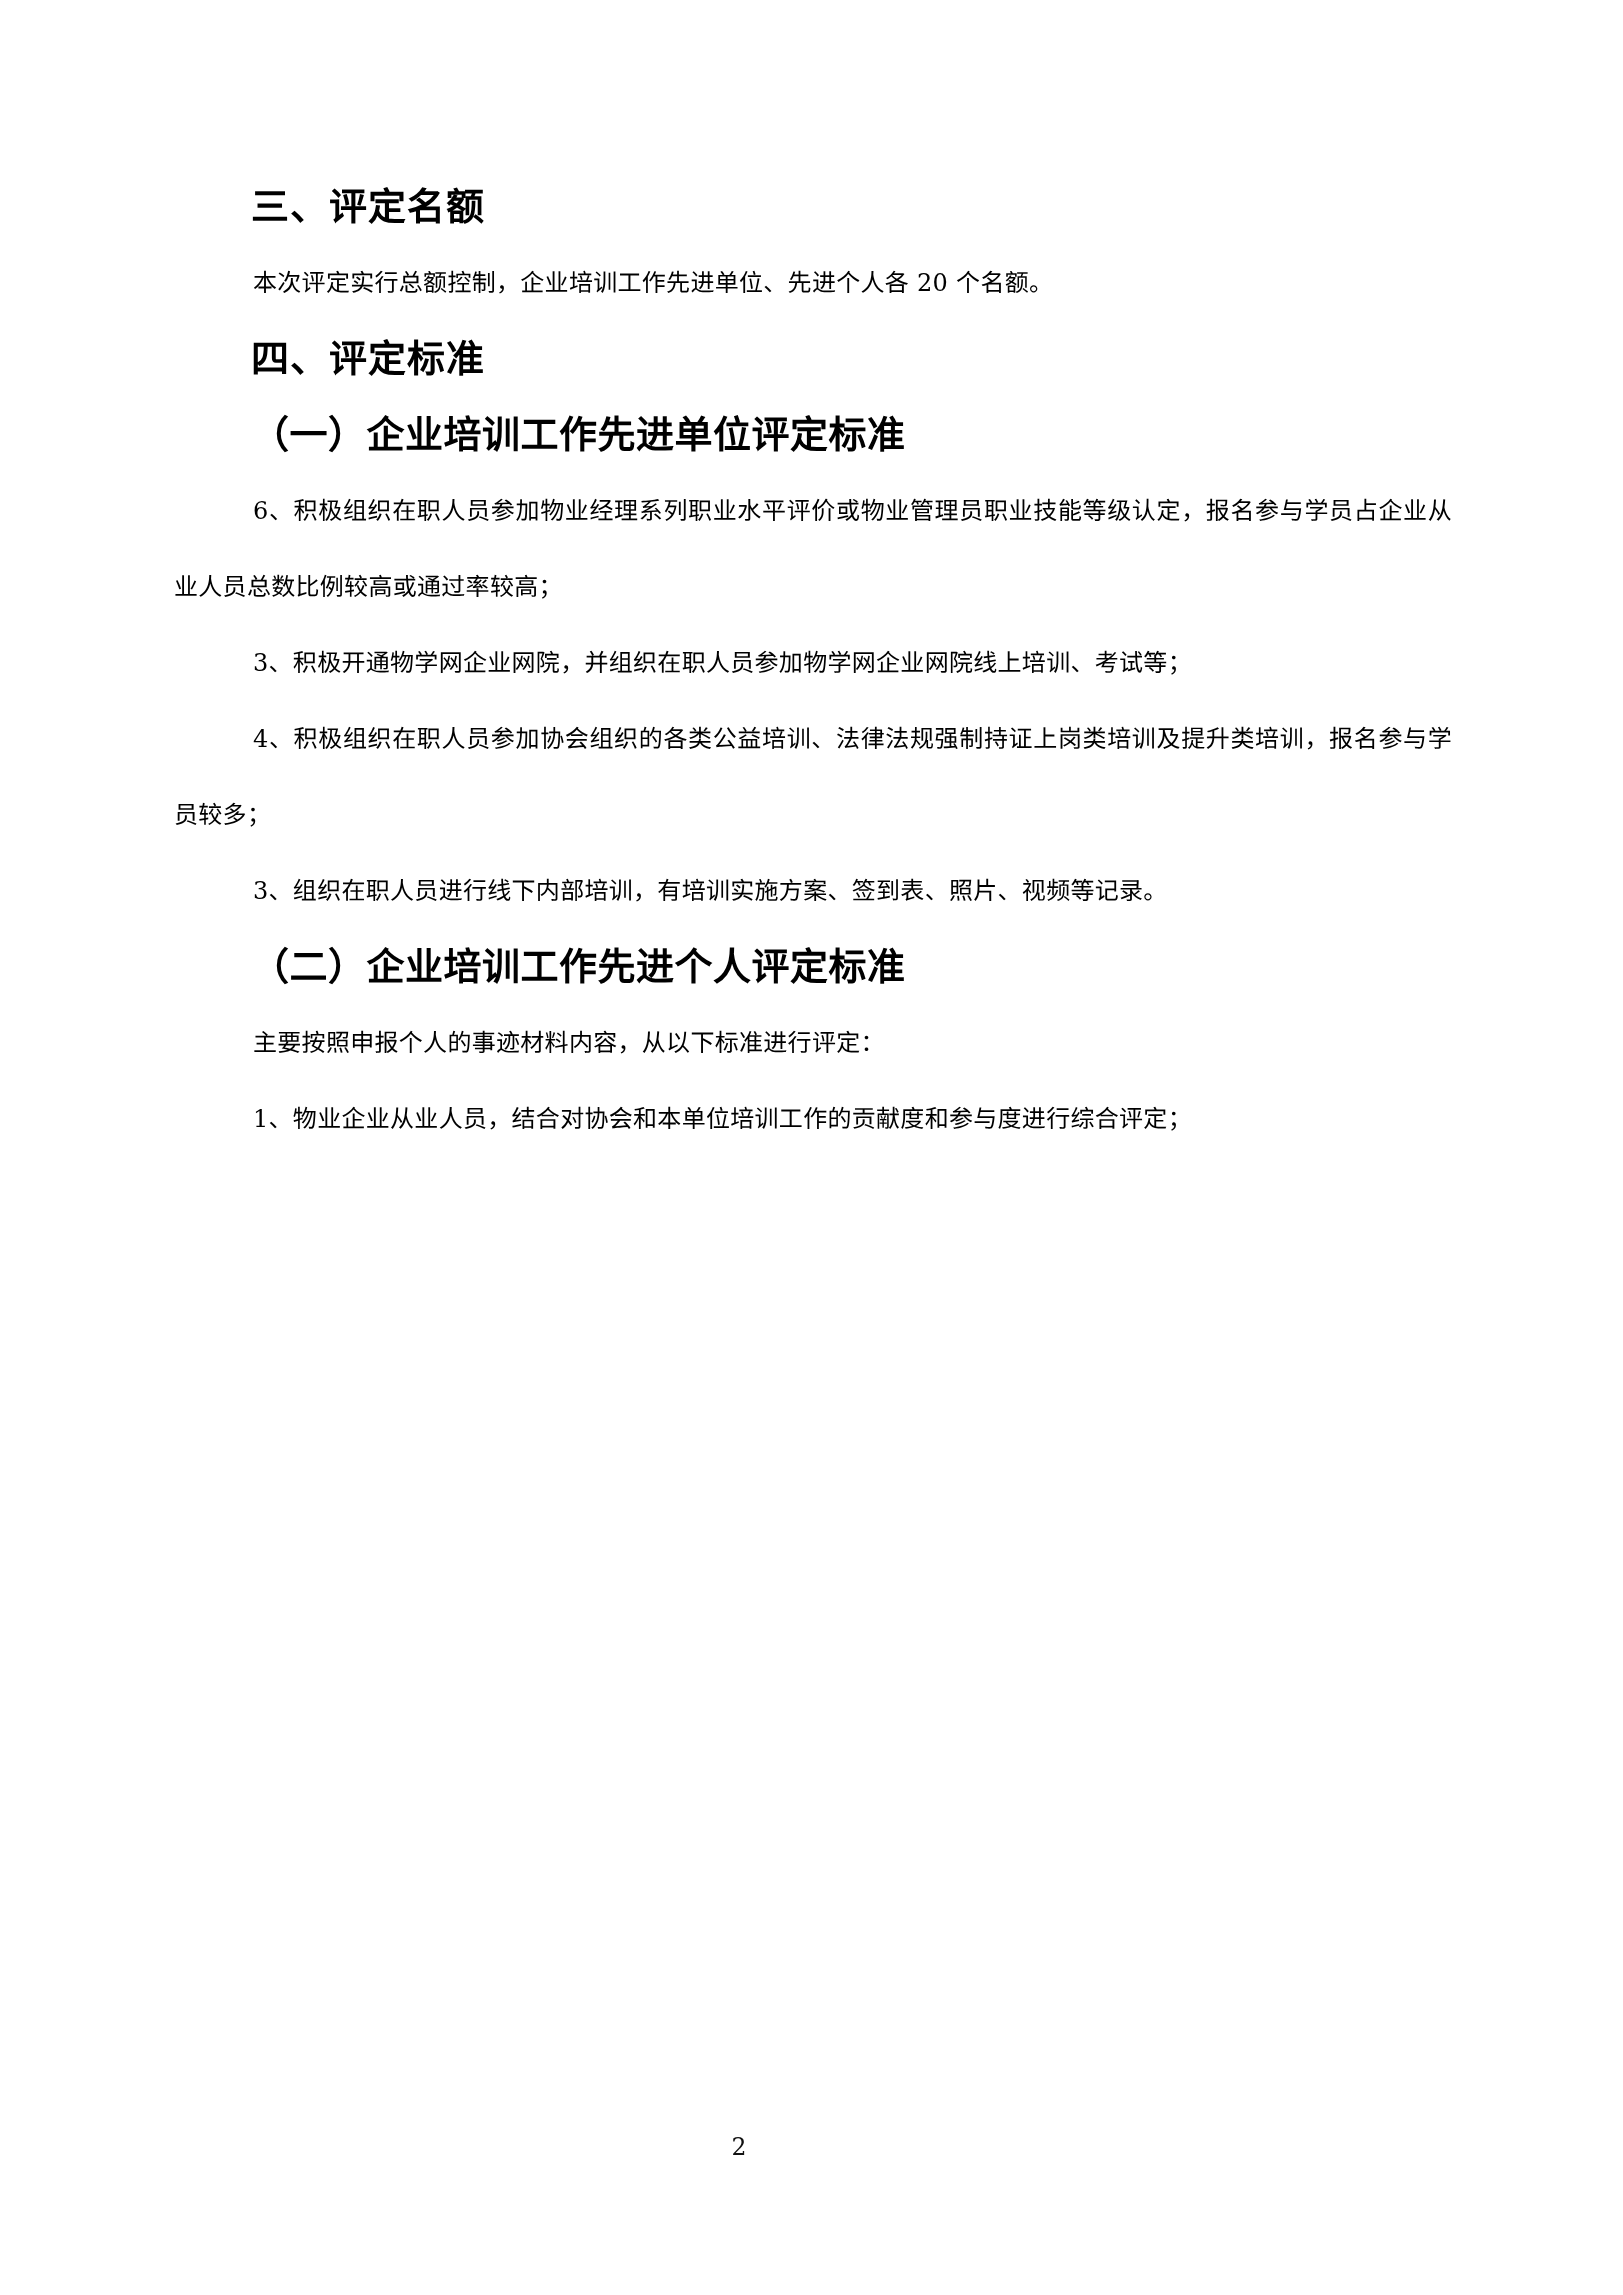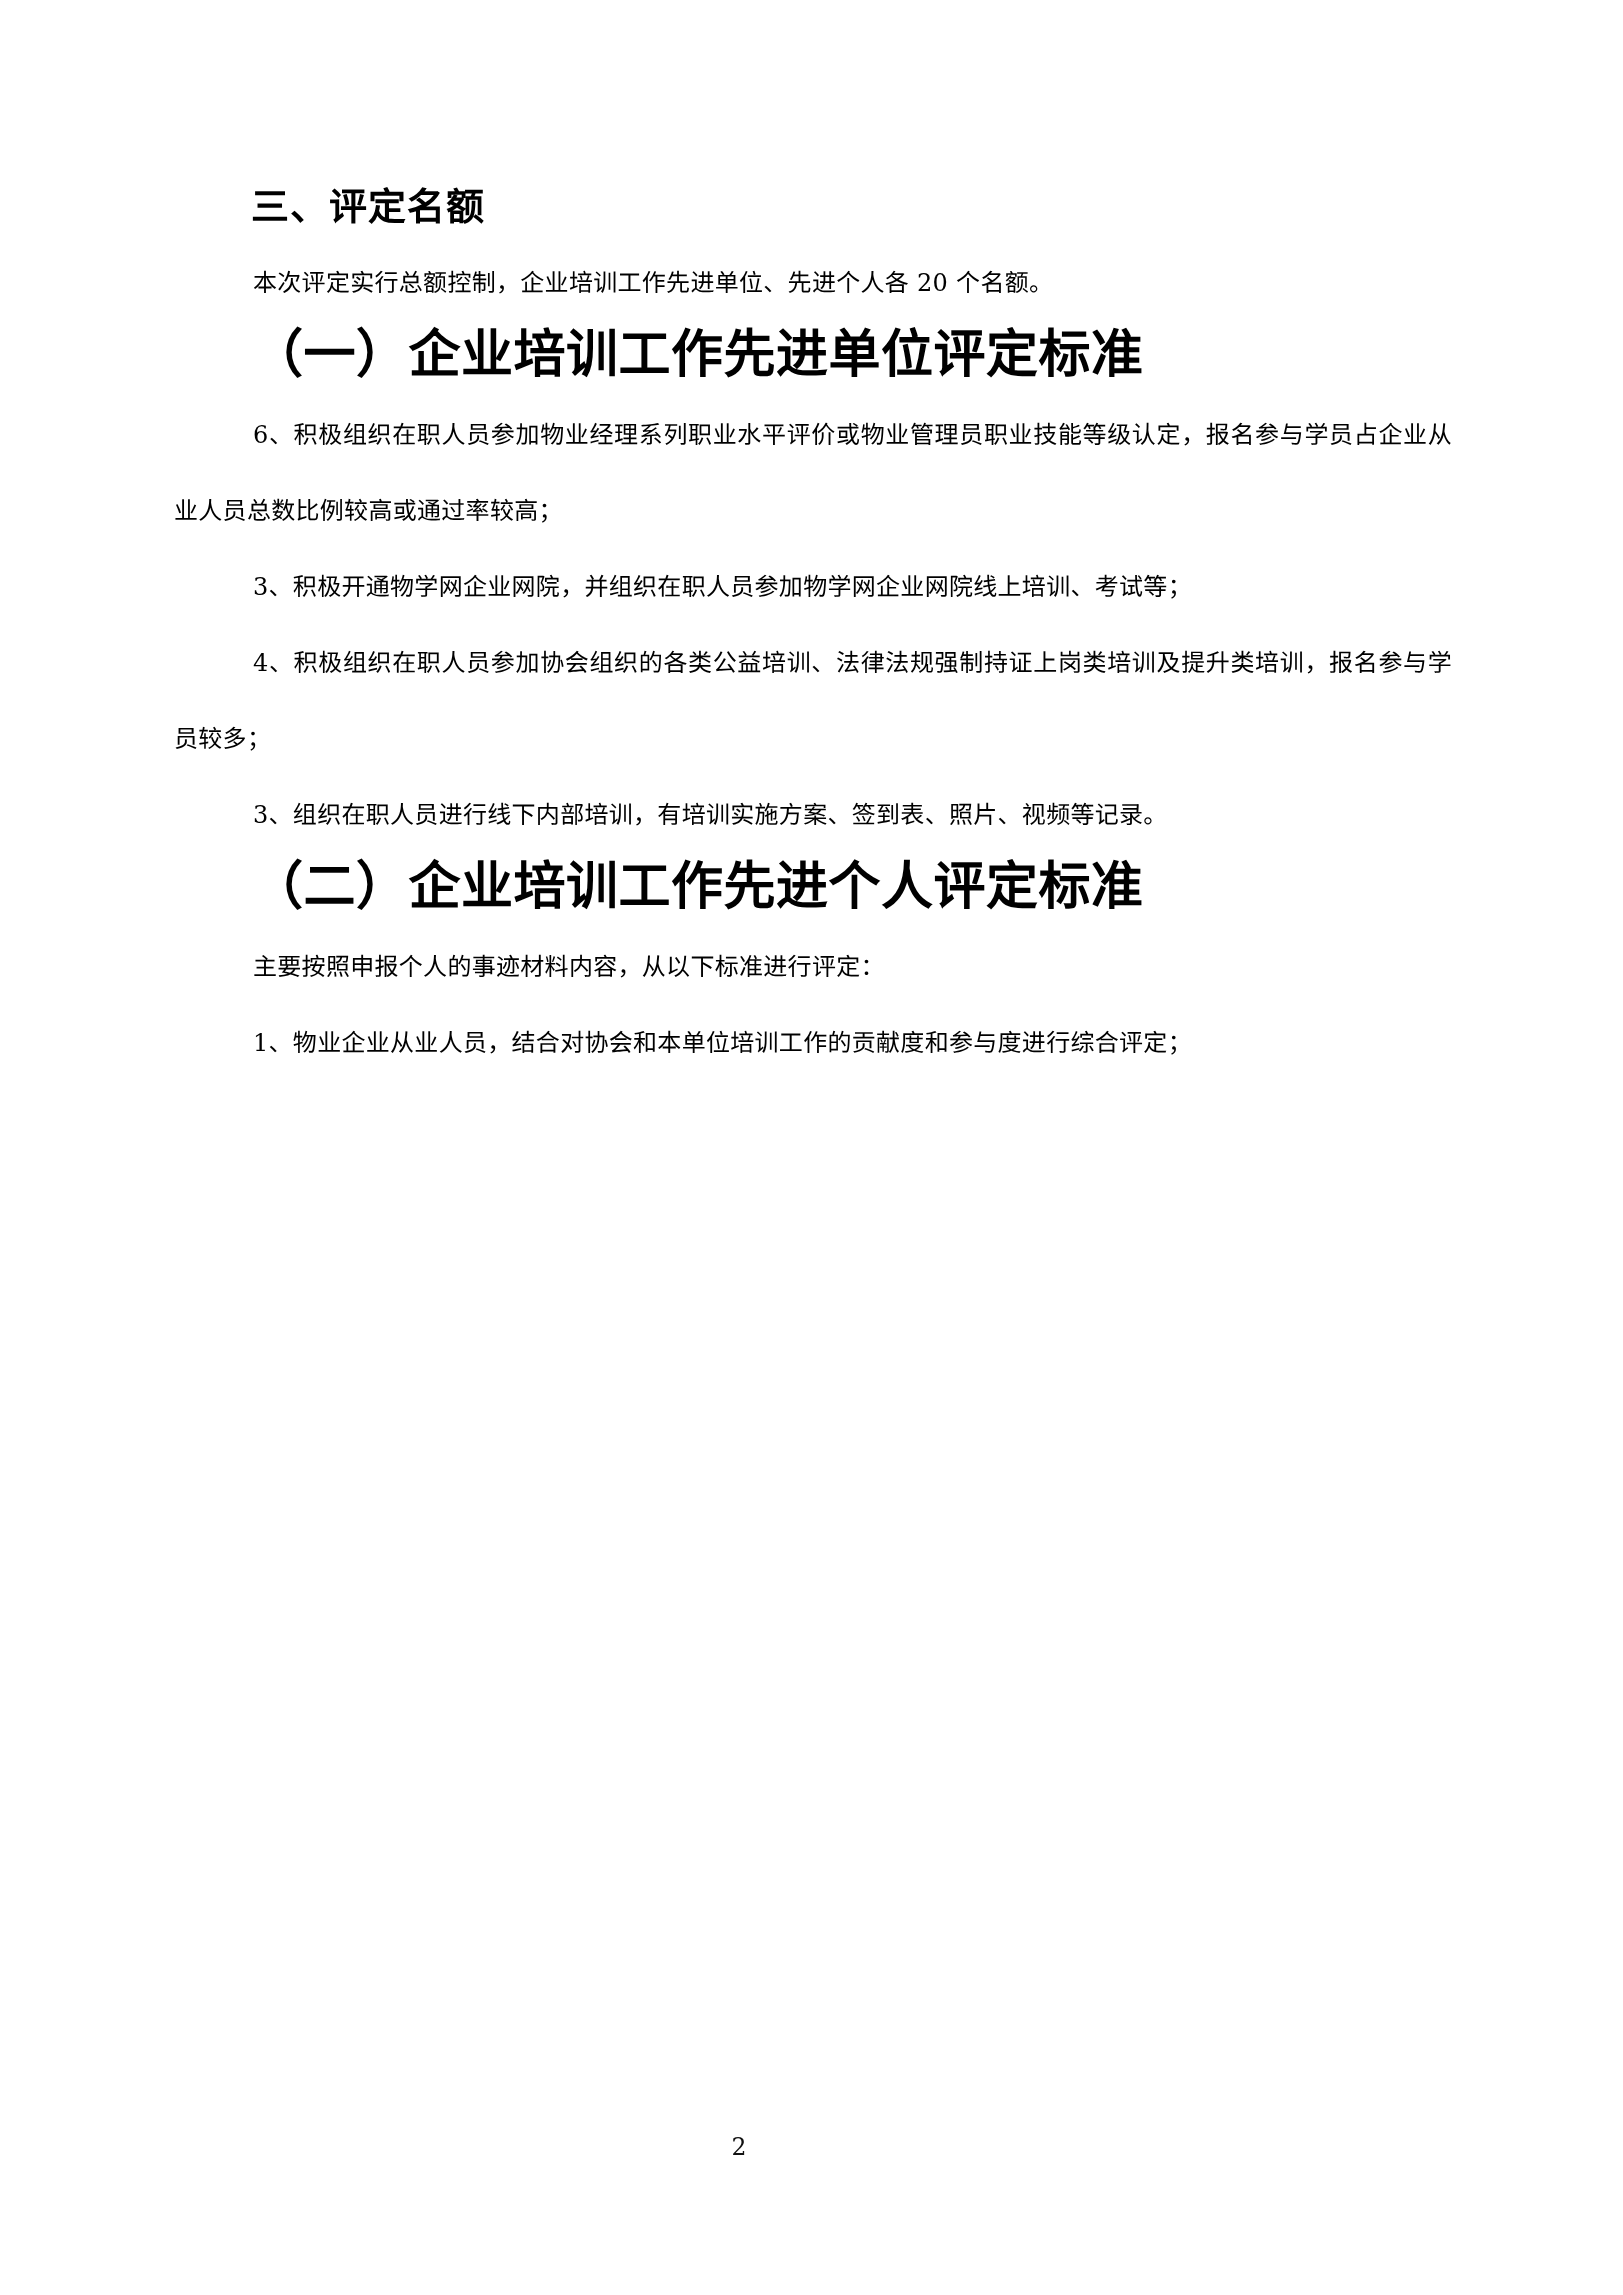--- a/index.html
+++ b/index.html
@@ -33,23 +33,23 @@
     font-weight: 700;
     font-size: 38px;
     line-height: 76px;
     margin: 0;
     text-indent: 77px;
     letter-spacing: 1px;
   }
 
   
   .h2 {
-    font-family: Liberation Mono, monospace;
+    font-family: Liberation Sans, sans-serif;
     font-weight: 700;
-    font-size: 52px;
+    font-size: 38px;
     line-height: 76px;
     margin: 0;
     text-indent: 77px;
     letter-spacing: 0.5px;
   }
 
   
   .p {
     font-family: "DejaVu Serif", "Liberation Serif", serif;
     font-weight: 400;
@@ -79,20 +79,21 @@
 <body>
 
 <div class="page">
 
   <div class="content">
 
     <h2 class="h1">三、评定名额</h2>
 
     <p class="p">本次评定实行总额控制，企业培训工作先进单位、先进个人各 20 个名额。</p>
 
+    <h2 class="h1">四、评定标准</h2>
 
     <h3 class="h2">（一）企业培训工作先进单位评定标准</h3>
 
 
     <p class="p">6、积极组织在职人员参加物业经理系列职业水平评价或物业管理员职业技能等级认定，报名参与学员占企业从业人员总数比例较高或通过率较高；</p>
 
     <p class="p">3、积极开通物学网企业网院，并组织在职人员参加物学网企业网院线上培训、考试等；</p>
 
     <p class="p">4、积极组织在职人员参加协会组织的各类公益培训、法律法规强制持证上岗类培训及提升类培训，报名参与学员较多；</p>
 

